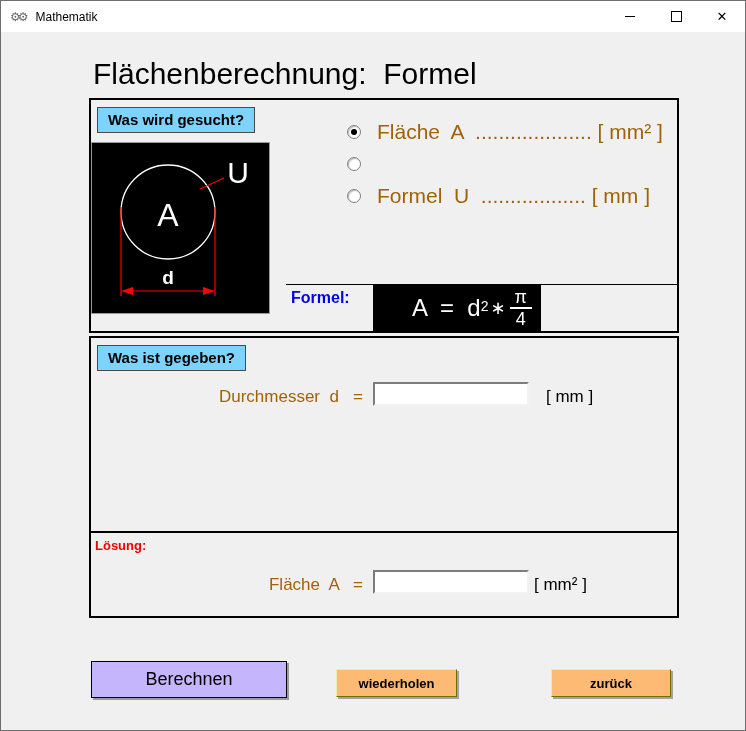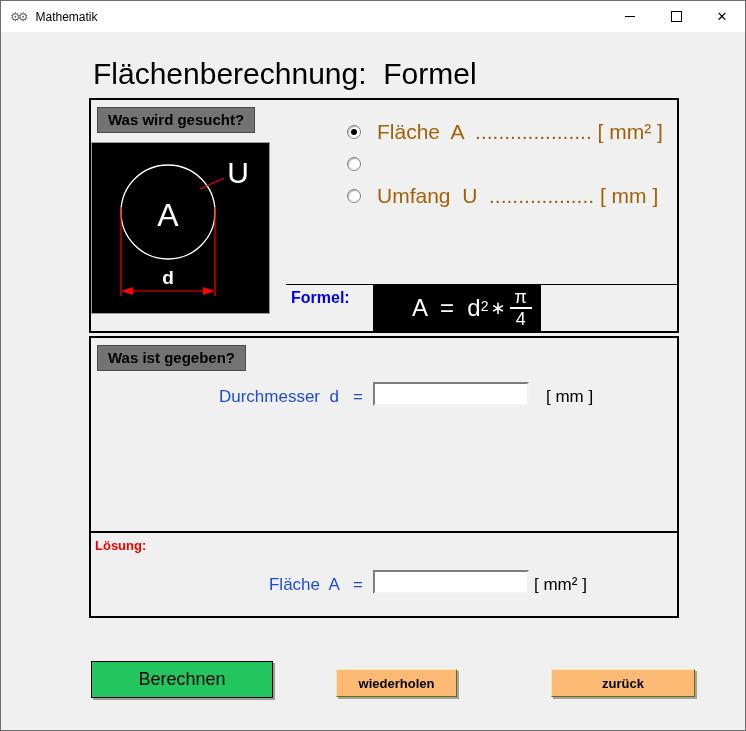--- a/index.html
+++ b/index.html
@@ -18,21 +18,21 @@
 
   
   #heading{position:absolute;left:92px;top:56px;font-size:30px;color:#000;}
 
   
   .frame{position:absolute;border:2px solid #000;box-sizing:border-box;background:transparent;}
   #frame-sought{left:88px;top:97px;width:590px;height:235px;}
   #frame-given{left:88px;top:335px;width:590px;height:282px;}
   #given-divider{position:absolute;left:88px;top:530px;width:590px;height:2px;background:#000;}
 
-  .panel-label{position:absolute;font-size:15px;font-weight:bold;color:#000;background:#737373;border:1px solid #4a4a4a;padding:3px 10px 4px 10px;}
+  .panel-label{position:absolute;font-size:15px;font-weight:bold;color:#000;background:#7dd3fc;border:1px solid #4a4a4a;padding:3px 10px 4px 10px;}
   #sought-header{left:96px;top:106px;}
   #given-header{left:96px;top:344px;}
 
   
   #diagram{position:absolute;left:90px;top:141px;width:177px;height:170px;border:1px solid #9a9a9a;background:#000;}
 
   
   .radio-row{position:absolute;left:340px;height:22px;display:flex;align-items:center;cursor:default;}
   .radio-circle{width:12px;height:12px;border-radius:50%;background:#fff;border:1px solid #808080;box-shadow:inset 1px 1px 1px #b9b9b9;margin-left:6px;position:relative;flex:0 0 auto;}
   .radio-circle.on::after{content:"";position:absolute;left:3px;top:3px;width:6px;height:6px;border-radius:50%;background:#000;}
@@ -43,37 +43,37 @@
   #formel-label{position:absolute;left:290px;top:288px;font-size:16px;font-weight:bold;color:#0000f0;}
   #formula-box{position:absolute;left:372px;top:283px;width:168px;height:48px;background:#000;color:#fff;display:flex;align-items:center;justify-content:center;}
   #formula-box .f-main{font-size:24px;margin-left:30px;}
   #formula-box sup{font-size:14px;vertical-align:top;position:relative;top:-2px;}
   #formula-box .f-star{font-size:18px;padding:0 4px 0 2px;}
   .frac{display:inline-block;text-align:center;vertical-align:middle;line-height:1;}
   .frac .num{font-size:18px;padding:0 5px 1px 5px;border-bottom:2px solid #fff;}
   .frac .den{font-size:18px;padding-top:1px;}
 
   
-  .field-label{position:absolute;font-size:17px;color:#1d4ed8;text-align:right;width:230px;}
+  .field-label{position:absolute;font-size:17px;color:#a16207;text-align:right;width:230px;}
   #given-label{left:132px;top:386px;}
   #solution-flabel{left:132px;top:574px;}
   .tbox{position:absolute;width:146px;height:20px;background:#fff;border-style:solid;border-width:2px;border-color:#7d7d7d #f2f2f2 #f2f2f2 #7d7d7d;font-size:15px;font-family:"Liberation Sans",sans-serif;padding:0 3px;outline:none;}
   #input-d{left:372px;top:381px;}
   #input-a{left:372px;top:569px;}
   .unit{position:absolute;font-size:17px;color:#000;}
   #unit-d{left:533px;top:386px;margin-left:12px;}
   #unit-a{left:533px;top:574px;}
 
   #solution-label{position:absolute;left:94px;top:537px;font-size:13px;font-weight:bold;color:#f00000;}
 
   
-  #btn-berechnen{position:absolute;left:90px;top:660px;width:182px;height:37px;background:#22c55e;border:1px solid #000;box-shadow:2px 2px 0 #9c9c9c;font-size:18px;color:#000;font-family:"Liberation Sans",sans-serif;cursor:pointer;}
+  #btn-berechnen{position:absolute;left:90px;top:660px;width:196px;height:37px;background:#c4b5fd;border:1px solid #000;box-shadow:2px 2px 0 #9c9c9c;font-size:18px;color:#000;font-family:"Liberation Sans",sans-serif;cursor:pointer;}
   .btn-olive{position:absolute;top:668px;height:28px;background:#fdba74;border-style:solid;border-width:1px;border-color:#ebebb4 #6f6f00 #6f6f00 #ebebb4;box-shadow:2px 2px 0 #a3a3a3;font-size:13px;font-weight:bold;color:#000;font-family:"Liberation Sans",sans-serif;cursor:pointer;}
   #btn-wiederholen{left:335px;width:121px;}
-  #btn-zurueck{left:550px;width:144px;}
+  #btn-zurueck{left:550px;width:120px;}
 </style>
 </head>
 <body>
 
 <div id="win">
 
   <div id="titlebar">
     <span id="appicon">⚙⚙</span>
     <span id="wintitle">Mathematik</span>
     <div id="controls">
@@ -113,21 +113,21 @@
 
   <div class="radio-row" style="top:120px;">
     <span class="radio-circle on"></span>
     <span class="radio-text pre">Fläche  A  .................... [ mm² ]</span>
   </div>
   <div class="radio-row" style="top:152px;">
     <span class="radio-circle"></span>
   </div>
   <div class="radio-row" style="top:184px;">
     <span class="radio-circle"></span>
-    <span class="radio-text pre">Umfang  U  .................. [ mm ]</span>
+    <span class="radio-text pre">Formel  U  .................. [ mm ]</span>
   </div>
 
   <div id="formel-line"></div>
   <div id="formel-label">Formel:</div>
   <div id="formula-box">
     <span class="f-main pre">A  =  d</span>
       <sup>2</sup>
       <span class="f-star">∗</span>
       <span class="frac">
         <span class="num" style="display:block;">π</span>

